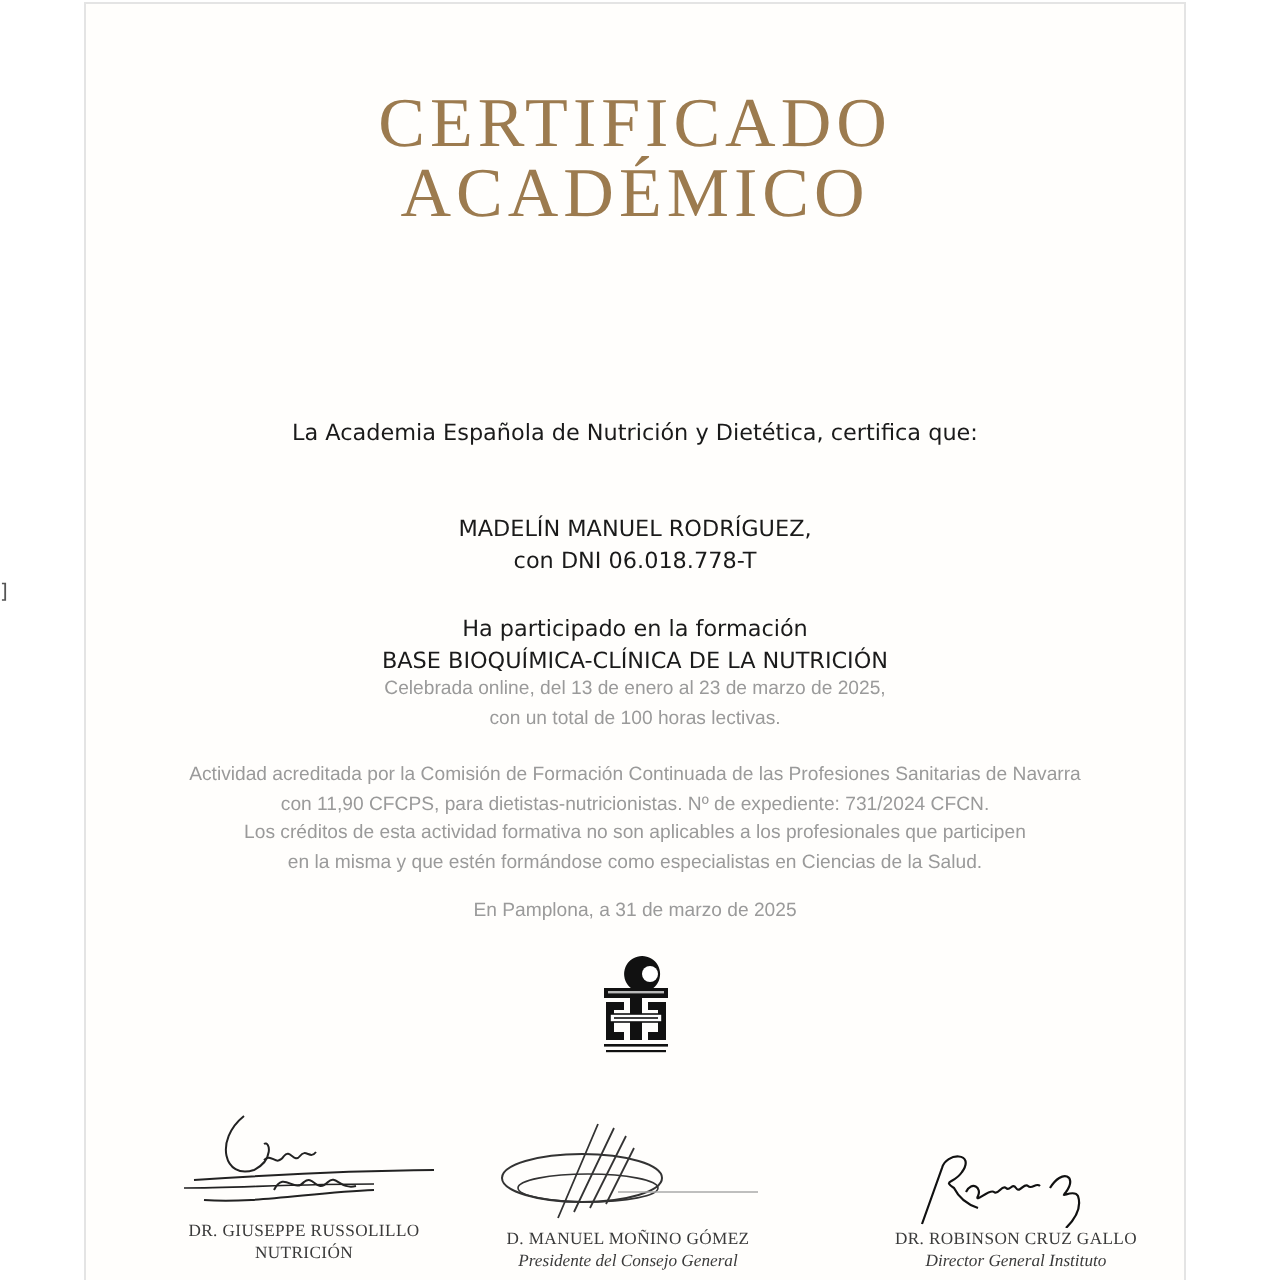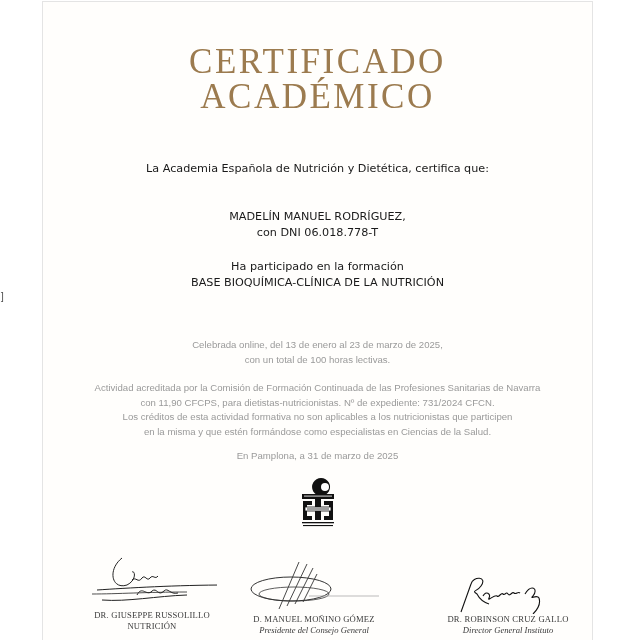--- a/index.html
+++ b/index.html
@@ -49,20 +49,21 @@
 
     .body-text {
       position: absolute;
       left: 0;
       width: 100%;
       text-align: center;
       font-family: "DejaVu Sans", sans-serif;
       font-size: 11.2px;
       color: #1a1a1a;
       line-height: 16px;
+      margin-top: 48px;
     }
     .gray-text {
       position: absolute;
       left: 0;
       width: 100%;
       text-align: center;
       font-family: "Liberation Sans", sans-serif;
       font-size: 9.6px;
       color: #9a9a9a;
       line-height: 14.5px;
@@ -123,21 +124,21 @@
   </div>
 
   <div class="gray-text" style="top:336px;">
     <div>Celebrada online, del 13 de enero al 23 de marzo de 2025,</div>
     <div>con un total de 100 horas lectivas.</div>
   </div>
 
   <div class="gray-text" style="top:379px;">
     <div>Actividad acreditada por la Comisión de Formación Continuada de las Profesiones Sanitarias de Navarra</div>
     <div>con 11,90 CFCPS, para dietistas-nutricionistas. Nº de expediente: 731/2024 CFCN.</div>
-    <div>Los créditos de esta actividad formativa no son aplicables a los nutricionistas que participen</div>
+    <div>Los créditos de esta actividad formativa no son aplicables a los profesionales que participen</div>
     <div>en la misma y que estén formándose como especialistas en Ciencias de la Salud.</div>
   </div>
 
   <div class="gray-text" style="top:447px;">En Pamplona, a 31 de marzo de 2025</div>
 
   <div class="logo">
     <svg width="38" height="52" viewBox="0 0 38 52">
 
       <path d="M22 2 a9 9 0 1 0 0.1 0 Z" fill="#111"></path>
       <circle cx="26" cy="11" r="4" fill="#fff"></circle>

